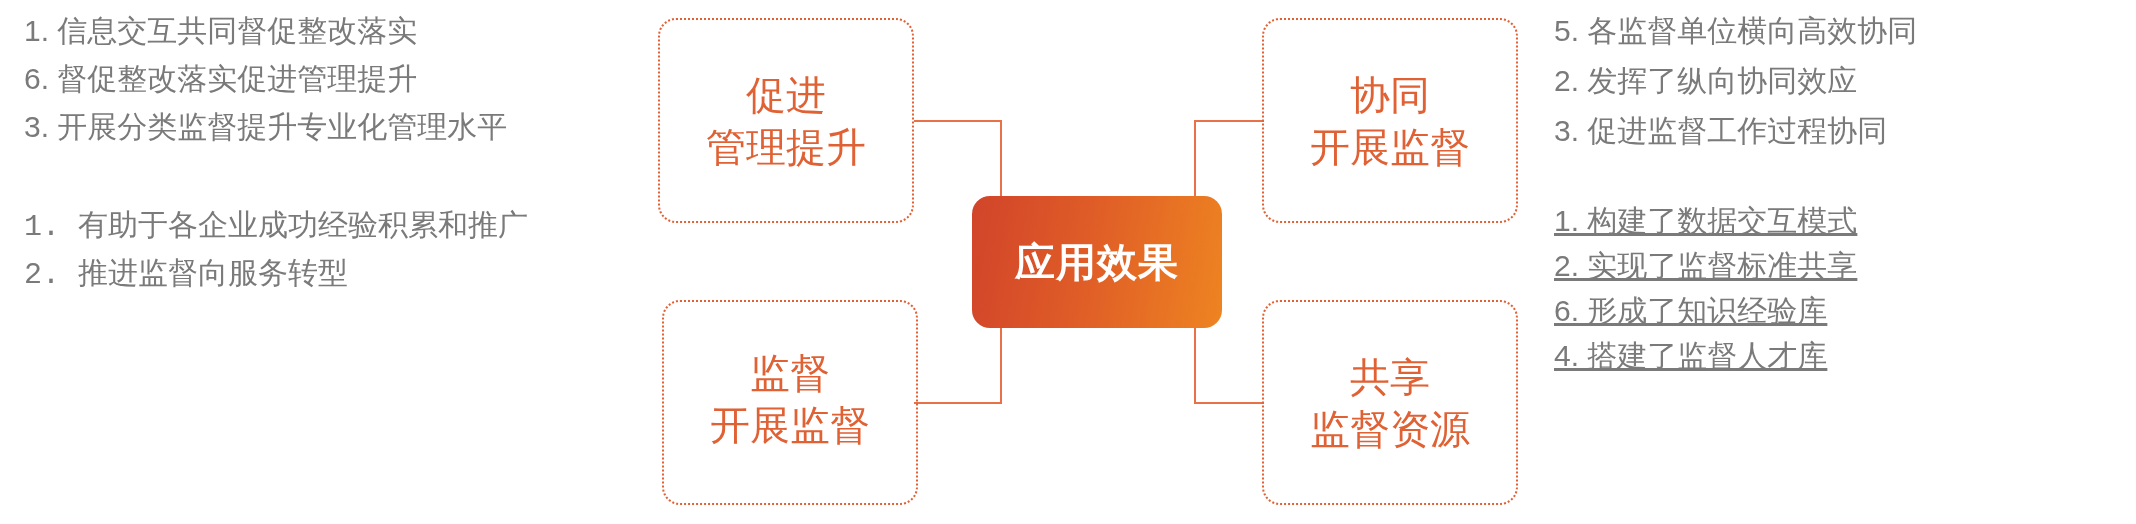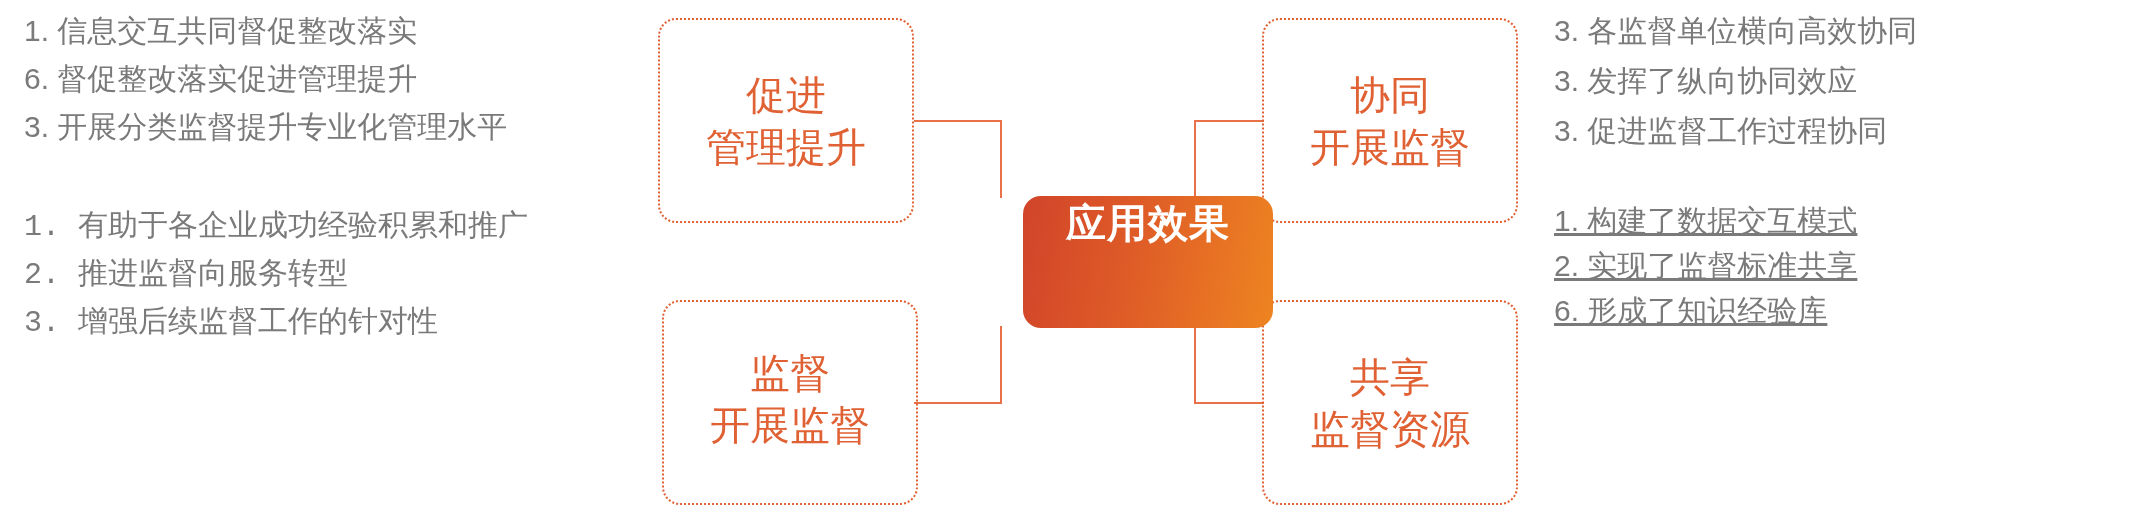--- a/index.html
+++ b/index.html
@@ -64,27 +64,28 @@
   .dbox .l1, .dbox .l2 { display: block; white-space: nowrap; }
 
   #box-promote  { left: 658px;  top: 18px;  width: 256px; height: 205px; }
   #box-service  { left: 662px;  top: 300px; width: 256px; height: 205px; font-family: Liberation Mono, monospace; }
   #box-coop     { left: 1262px; top: 18px;  width: 256px; height: 205px; justify-content: center; }
   #box-share    { left: 1262px; top: 300px; width: 256px; height: 205px; }
 
   
   #center-box {
     position: absolute;
-    left: 1023px;
+    left: 972px;
     top: 196px;
     width: 250px;
     height: 132px;
     border-radius: 18px;
     background: linear-gradient(100deg, #d1442a 0%, #df5c27 45%, #ee8421 100%);
     display: flex;
+    align-items: center;
     justify-content: center;
   }
   #center-box .label {
     color: #ffffff;
     font-size: 40px;
     font-weight: bold;
     letter-spacing: 1px;
     white-space: nowrap;
   }
 
@@ -131,33 +132,33 @@
 
   <div class="list left" id="list-tl">
     <span class="row">1. 信息交互共同督促整改落实</span>
     <span class="row">6. 督促整改落实促进管理提升</span>
     <span class="row">3. 开展分类监督提升专业化管理水平</span>
   </div>
 
   <div class="list left" id="list-bl">
     <span class="row">1. 有助于各企业成功经验积累和推广</span>
     <span class="row">2. 推进监督向服务转型</span>
-    <span class="row">3. 增强后续监督工作的针对性</span>
   </div>
 
   <div class="list left" id="list-tr">
-    <span class="row">3. 各监督单位横向高效协同</span>
-    <span class="row">3. 发挥了纵向协同效应</span>
+    <span class="row">5. 各监督单位横向高效协同</span>
+    <span class="row">2. 发挥了纵向协同效应</span>
     <span class="row">3. 促进监督工作过程协同</span>
   </div>
 
   <div class="list left" id="list-br">
     <span class="row">1. 构建了数据交互模式</span>
     <span class="row">2. 实现了监督标准共享</span>
     <span class="row">6. 形成了知识经验库</span>
+    <span class="row">4. 搭建了监督人才库</span>
   </div>
 
   <div class="dbox" id="box-promote">
     <span class="l1">促进</span>
     <span class="l2">管理提升</span>
   </div>
 
   <div class="dbox" id="box-coop">
     <span class="l1">协同</span>
     <span class="l2">开展监督</span>

